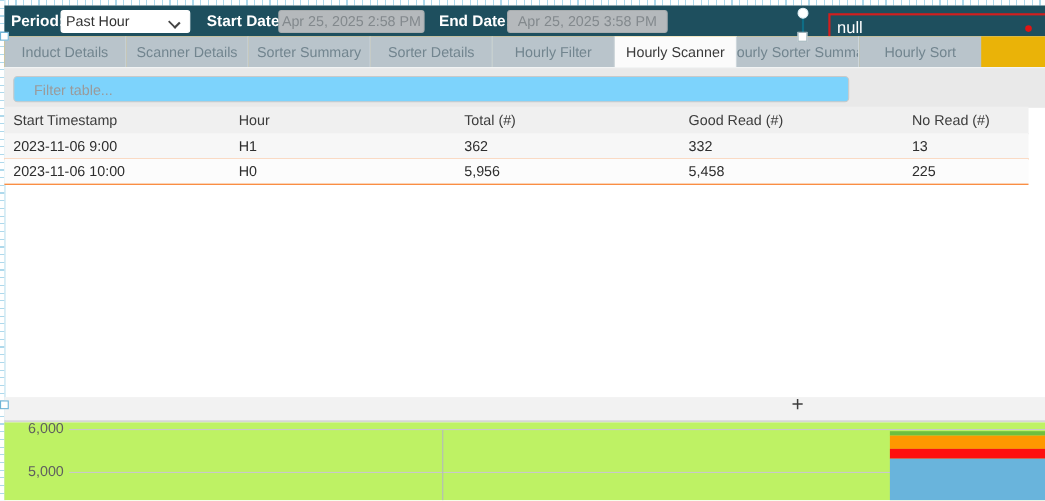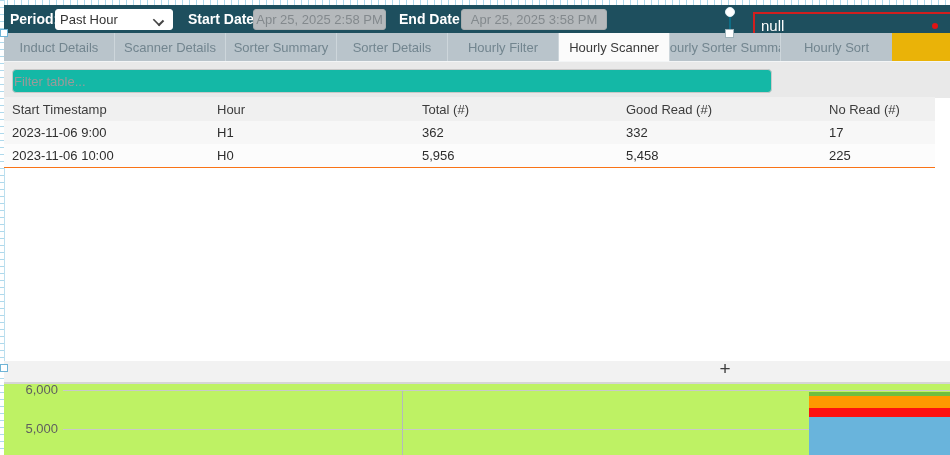--- a/index.html
+++ b/index.html
@@ -40,22 +40,22 @@
   .tab-bar{position:absolute;left:4px;right:0;top:33px;height:28px;display:flex;background:#eab308;}
   .tab{width:111px;flex:0 0 111px;display:flex;align-items:center;justify-content:center;
     font-size:13px;color:#72858f;background:#b9c4cb;border-right:1px solid #cdd6db;
     box-sizing:border-box;white-space:nowrap;overflow:hidden;cursor:pointer;}
   .tab.active{background:#fbfbfb;color:#3a3a3a;}
   .tab:last-child{border-right:none;}
 
   
   .filter-strip{position:absolute;left:4px;right:0;top:61px;height:36px;background:#e9e9e9;border-top:1px solid #f3f5f6;}
   .filter-input{position:absolute;left:8px;top:7px;width:760px;height:24px;box-sizing:border-box;
-    background:#14b8a6;border:1px solid #c9c9c9;border-radius:4px;font-size:13px;color:#333;
-    padding:0 1px;font-family:"Liberation Sans",sans-serif;}
+    background:#7dd3fc;border:1px solid #c9c9c9;border-radius:4px;font-size:13px;color:#333;
+    padding:0 18px;font-family:"Liberation Sans",sans-serif;}
   .filter-input::placeholder{color:#9a9a9a;}
 
   
   .thead{position:absolute;left:4px;top:97px;width:931px;height:24px;background:#f0f0f0;
     border-bottom:1px solid #e2e2e2;}
   .tcell{position:absolute;top:0;height:100%;display:flex;align-items:center;
     font-size:13px;color:#3c3c3c;white-space:nowrap;}
   .trow{position:absolute;left:4px;width:931px;height:23px;border-bottom:1px solid #f97316;cursor:default;}
   .trow .tcell{color:#2e2e2e;}
   .trow.odd{background:#f7f7f7;}
@@ -124,21 +124,21 @@
       <span class="tcell" style="left: 418px;">Total (#)</span>
       <span class="tcell" style="left: 622px;">Good Read (#)</span>
       <span class="tcell" style="left: 825px;">No Read (#)</span>
     </div>
   <div id="tbody">
       <div class="trow odd" style="top: 121px;">
         <span class="tcell" style="left: 8px;">2023-11-06 9:00</span>
         <span class="tcell" style="left: 213px;">H1</span>
         <span class="tcell" style="left: 418px;">362</span>
         <span class="tcell" style="left: 622px;">332</span>
-        <span class="tcell" style="left: 825px;">17</span>
+        <span class="tcell" style="left: 825px;">13</span>
       </div>
       <div class="trow even" style="top: 144px;">
         <span class="tcell" style="left: 8px;">2023-11-06 10:00</span>
         <span class="tcell" style="left: 213px;">H0</span>
         <span class="tcell" style="left: 418px;">5,956</span>
         <span class="tcell" style="left: 622px;">5,458</span>
         <span class="tcell" style="left: 825px;">225</span>
       </div>
     </div>
 

